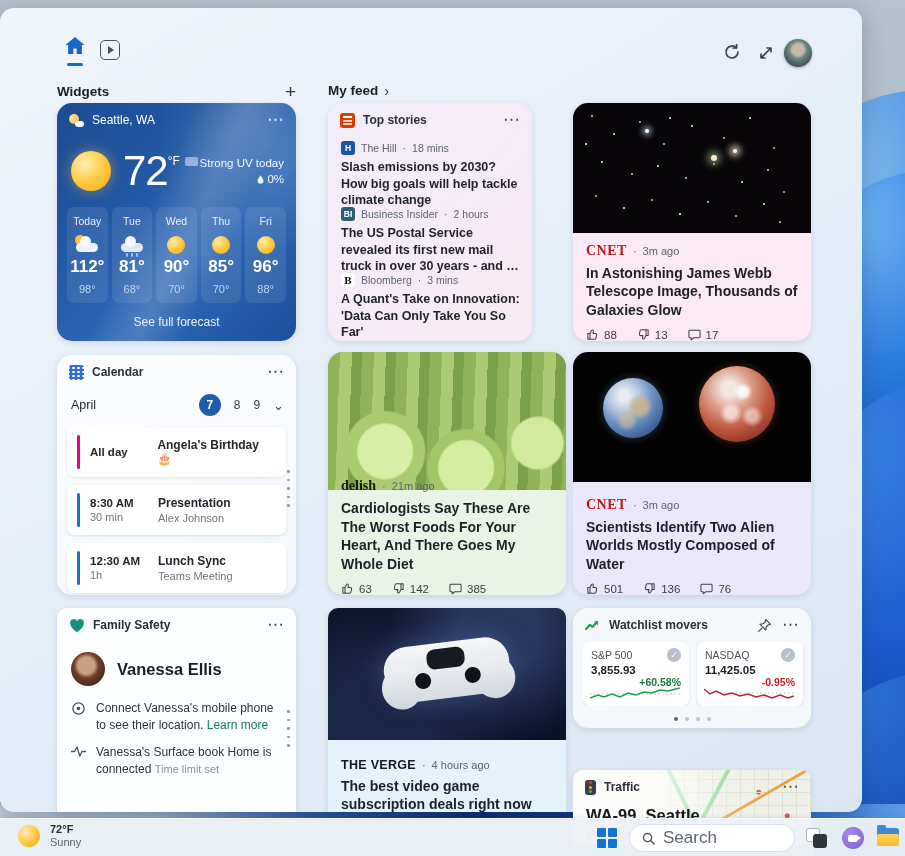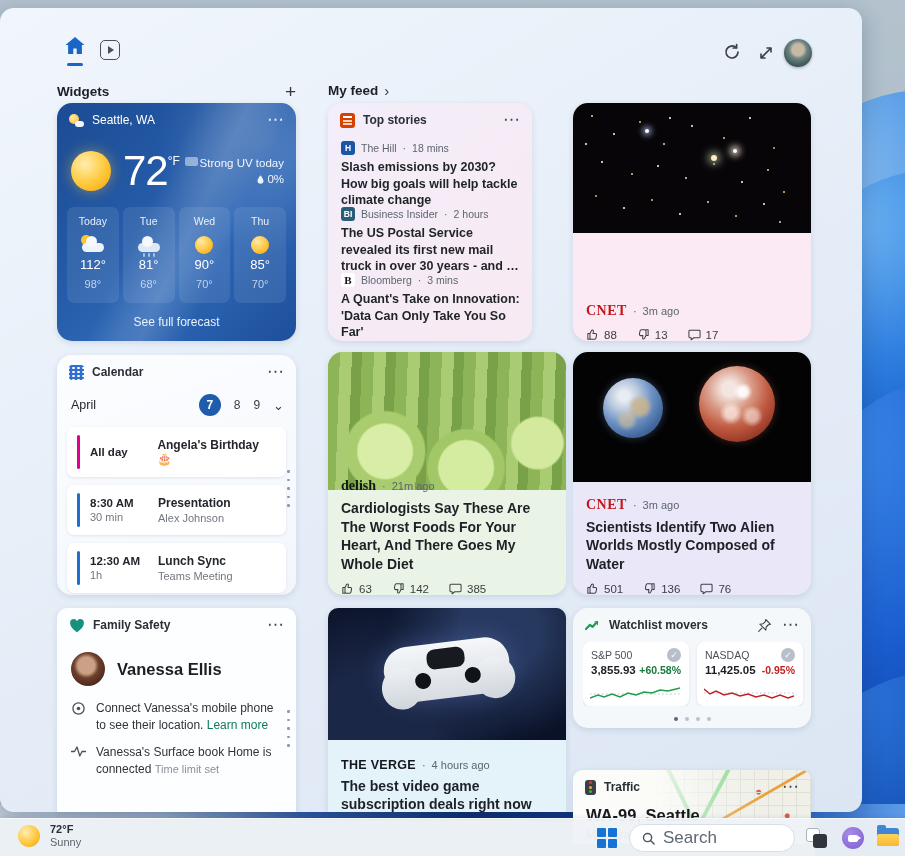--- a/index.html
+++ b/index.html
@@ -72,21 +72,21 @@
   .w-day-lbl { font-size:10.5px; }
   .w-ic { height:24px; margin-top:6px; display:flex; align-items:center; justify-content:center; }
   .sun-ic { width:18px; height:18px; border-radius:50%; background:radial-gradient(circle at 35% 32%,#ffeaa6,#ffc233 60%,#f0a01a); }
   .cloud-ic { position:relative; width:22px; height:13px; }
   .cloud-ic .base { position:absolute; bottom:0; width:22px; height:9px; border-radius:6px; background:#eef3f9; }
   .cloud-ic .puff { position:absolute; left:4px; top:-3px; width:11px; height:11px; border-radius:50%; background:#f5f8fc; }
   .cloud-ic.partly .peek { position:absolute; left:-1px; top:-4px; width:10px; height:10px; border-radius:50%; background:#ffc435; }
   .cloud-ic.rain .base { background:#dfe9f4; }
   .rain-drops { position:absolute; bottom:-5px; left:5px; display:flex; gap:3px; }
   .rain-drops i { width:2px; height:4px; border-radius:2px; background:#9cc4ee; }
-  .w-hi { font-size:13px; font-weight:400; color:#fff; }
+  .w-hi { font-size:17px; font-weight:700; color:#fff; }
   .w-lo { margin-top:6px; font-size:11px; color:#c3d4ec; }
   .w-foot { position:absolute; left:0; right:0; bottom:12px; text-align:center; font-size:12px; color:#e9f1fb; cursor:pointer; }
 
   
   .calendar { left:57px; top:347px; width:239px; height:240px; background:linear-gradient(160deg,#fcfdff,#f3f7fc); }
   .cal-icon { width:15px; height:15px; border-radius:3px; background:#2f6fd0;
     background-image:radial-gradient(circle,#fff 0 1px,transparent 1.4px); background-size:5px 4px; background-position:2px 5px; }
   .cal-row { position:absolute; left:14px; right:12px; top:38px; height:24px; display:flex; align-items:center; font-size:12.5px; color:#23262c; }
   .cal-days { margin-left:auto; display:flex; align-items:center; gap:13px; }
   .cal-day { font-size:12px; color:#3a3f46; cursor:pointer; }
@@ -176,21 +176,21 @@
   .ctl-stick { position:absolute; width:16px; height:16px; border-radius:50%; background:#10131a; z-index:2; }
   .cs1 { left:30px; top:28px; } .cs2 { left:80px; top:28px; }
 
   
   .watchlist { left:573px; top:600px; width:238px; height:120px; background:#f5f8fb; }
   .pin-btn { position:absolute; right:38px; top:8px; width:18px; height:18px; }
   .tickers { position:absolute; left:10px; top:34px; right:0; display:flex; gap:8px; overflow:hidden; height:64px; }
   .ticker { flex:0 0 106px; background:#fff; border-radius:7px; box-shadow:0 1px 3px rgba(60,80,120,.14); padding:6px 8px; position:relative; }
   .tk-top { display:flex; align-items:center; font-size:10.5px; color:#4a4f57; }
   .tk-check { margin-left:auto; width:14px; height:14px; border-radius:50%; background:#b6bfca; color:#fff; font-size:9px; display:flex; align-items:center; justify-content:center; }
-  .tk-vals { display:flex; align-items:baseline; margin-top:2px; }
+  .tk-vals { display:flex; align-items:baseline; margin-top:2px;flex-direction:column; }
   .tk-price { font-size:11.5px; font-weight:700; color:#1b1e23; }
   .tk-chg { margin-left:auto; font-size:10.5px; font-weight:700; }
   .up { color:#197a3e; } .down { color:#c62121; }
   .spark { position:absolute; left:7px; right:7px; bottom:5px; height:16px; }
   .wl-dots { position:absolute; left:0; right:0; bottom:7px; display:flex; justify-content:center; gap:7px; }
   .wl-dots i { width:4px; height:4px; border-radius:50%; background:#b9c2cd; cursor:pointer; }
   .wl-dots i.on { background:#5e6670; }
 
   
   .traffic { left:573px; top:762px; width:238px; height:74px; background:#f4f3ee; border-radius:10px 10px 0 0; }
@@ -345,20 +345,28 @@
         <span class="w-lo">70°</span>
       </div>
       <div class="w-day">
         <span class="w-day-lbl">Thu</span>
         <div class="w-ic">
             <div class="sun-ic"></div>
           </div>
         <span class="w-hi">85°</span>
         <span class="w-lo">70°</span>
       </div>
+      <div class="w-day">
+        <span class="w-day-lbl">Fri</span>
+        <div class="w-ic">
+            <div class="sun-ic"></div>
+          </div>
+        <span class="w-hi">96°</span>
+        <span class="w-lo">88°</span>
+      </div>
     </div>
     <div class="w-foot">See full forecast</div>
   </div>
 
   <div class="card calendar">
     <div class="card-head">
       <div class="cal-icon"></div>
       <span class="card-title">Calendar</span>
       <span class="more">⋯</span>
     </div>
@@ -493,20 +501,21 @@
         <i class="bigstar bs1"></i>
         <i class="bigstar bs2"></i>
         <i class="bigstar bs3"></i>
       </div>
     <div class="img-card-txt">
       <div class="src-row">
         <span class="src-cnet">CNET</span>
         <span>·</span>
           <span>3m ago</span>
       </div>
+      <div class="big-head">In Astonishing James Webb Telescope Image, Thousands of Galaxies Glow</div>
       <div class="reactions">
         <span class="rx">
             <svg width="13" height="13" viewBox="0 0 14 14">
               <path d="M2 6h2.3v6H2z M4.3 11.2c.4.5 1 .8 1.6.8h3.3c.8 0 1.5-.6 1.6-1.4l.6-3.2c.1-.9-.5-1.6-1.4-1.6H7.6l.4-2.3c.1-.7-.4-1.3-1.1-1.3-.4 0-.7.2-.9.5L4.3 6z" fill="none" stroke="#3c4043" stroke-width="1.1" stroke-linejoin="round"></path>
             </svg>
             <span>88</span>
           </span>
         <span class="rx">
             <svg class="thumb-down" width="13" height="13" viewBox="0 0 14 14">
               <path d="M2 6h2.3v6H2z M4.3 11.2c.4.5 1 .8 1.6.8h3.3c.8 0 1.5-.6 1.6-1.4l.6-3.2c.1-.9-.5-1.6-1.4-1.6H7.6l.4-2.3c.1-.7-.4-1.3-1.1-1.3-.4 0-.7.2-.9.5L4.3 6z" fill="none" stroke="#3c4043" stroke-width="1.1" stroke-linejoin="round"></path>

